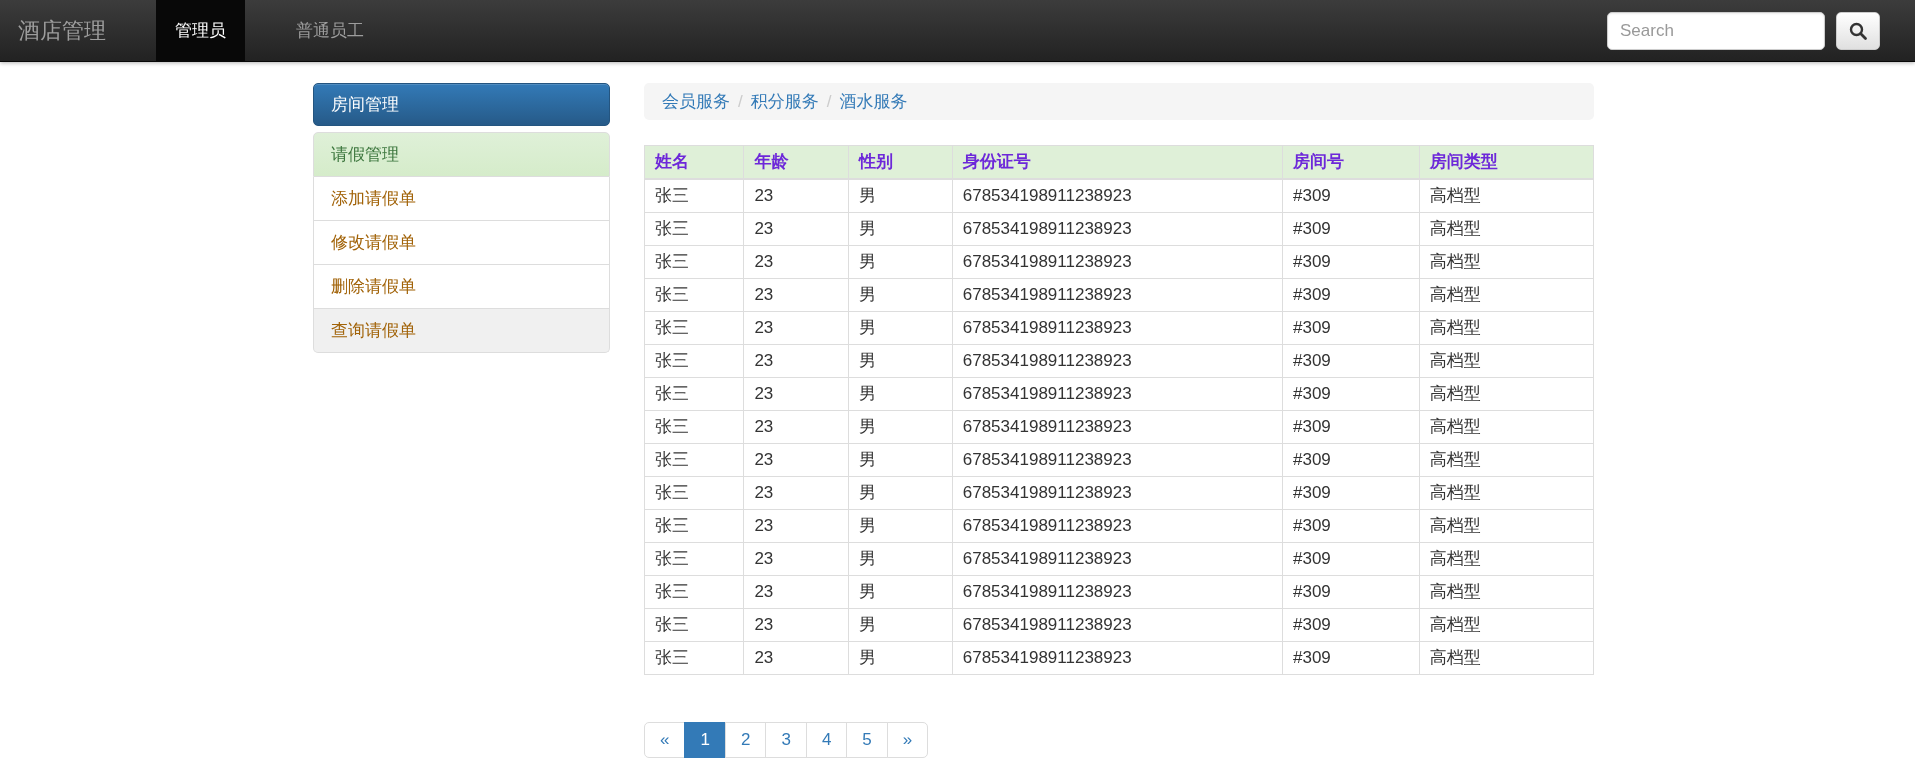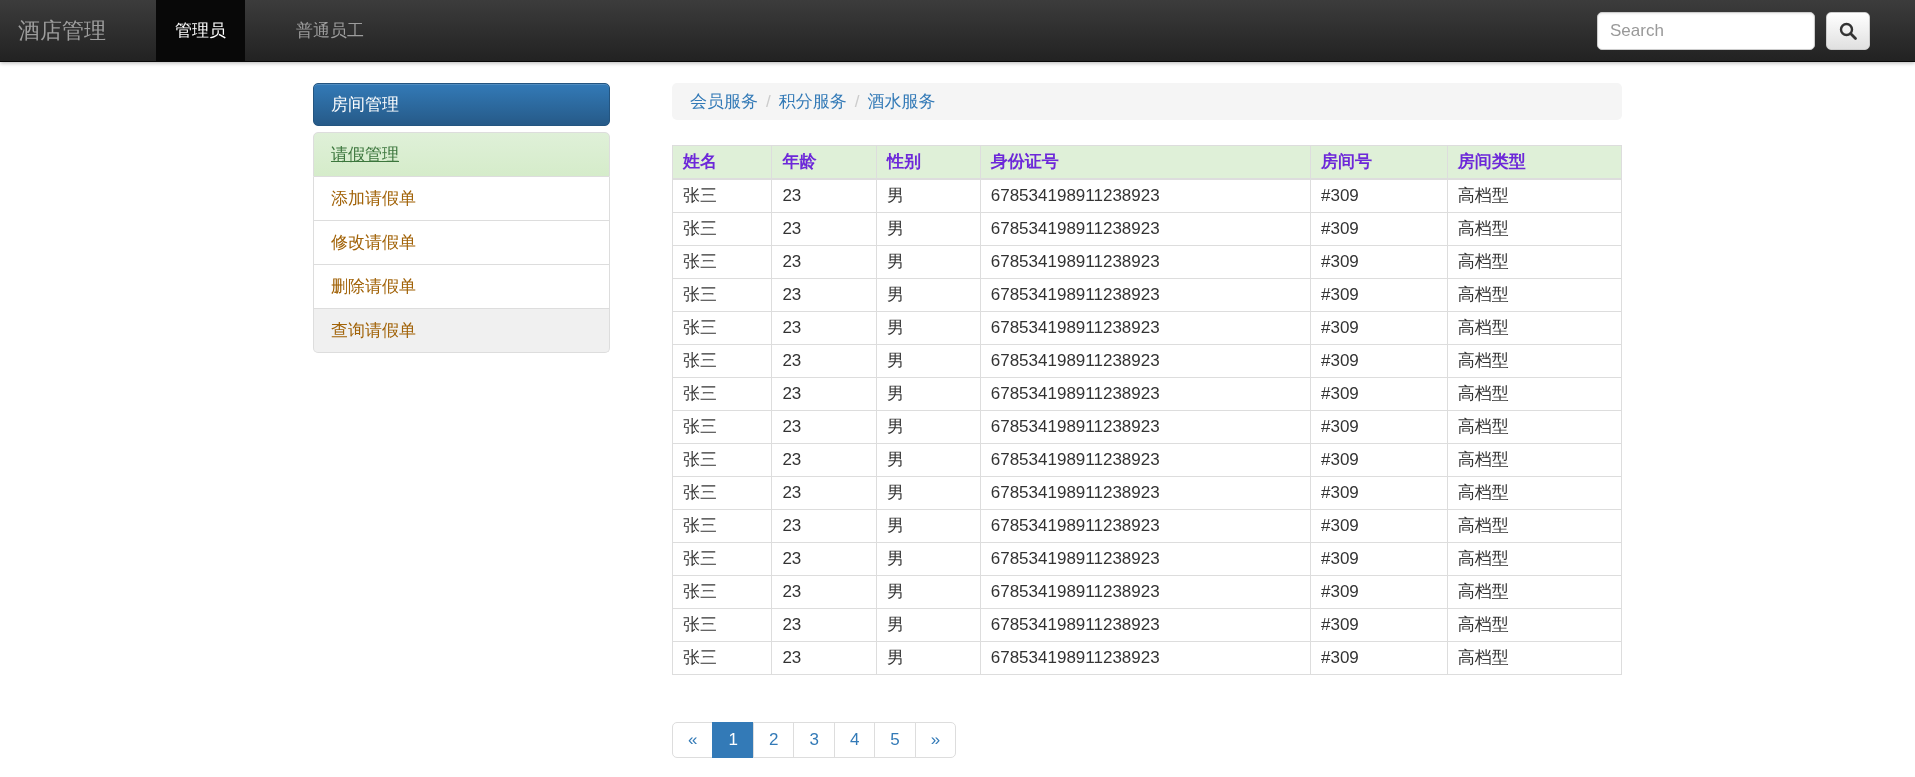--- a/index.html
+++ b/index.html
@@ -24,39 +24,39 @@
     padding:0 18px; text-decoration:none; cursor:pointer;
   }
   .nav-menu { display:flex; list-style:none; margin:0; padding:0; }
   .nav-item {
     color:#9d9d9d; font-size:17px; line-height:61px;
     padding:0 19px; cursor:pointer;margin-left:32px;
   }
   .nav-item.active { background:#080808; color:#fff; }
   .nav-search {
     margin-left:auto; display:flex; align-items:center;
-    gap:11px; padding-right:45px;
+    gap:11px; padding-right:35px;
   }
   .search-input {
     width:218px; height:38px; border:1px solid #ccc; border-radius:5px;
     padding:8px 12px; font-size:17px; outline:none; color:#555;
     box-shadow:inset 0 1px 2px rgba(0,0,0,.08);
     font-family:inherit;
   }
   .search-input::placeholder { color:#999; }
   .search-btn {
     width:44px; height:38px; border:1px solid #ccc; border-radius:5px;
     background:linear-gradient(#fff,#e0e0e0);
     display:flex; align-items:center; justify-content:center; cursor:pointer;
   }
 
   
   .page { position:relative; width:1915px; height:715px; }
   .sidebar { position:absolute; left:313px; top:21px; width:297px; }
-  .main    { position:absolute; left:672px; top:21px; width:950px; }
+  .main    { position:absolute; left:644px; top:21px; width:950px; }
 
   
   .side-btn {
     display:block; padding:10px 17px; margin-bottom:6px;
     border:1px solid transparent; border-radius:5px;
     font-size:17px; line-height:21px; text-decoration:none; cursor:pointer;
   }
   .side-btn.primary {
     background:linear-gradient(#337ab7,#265a88);
     border-color:#245580; color:#fff;
@@ -67,21 +67,21 @@
     border-color:#ccc; color:#333; margin-bottom:10px;
     box-shadow:inset 0 1px 0 rgba(255,255,255,.15),0 1px 1px rgba(0,0,0,.075);
   }
   .list-group { border-radius:5px; }
   .lg-item {
     display:block; padding:11px 17px;
     background:#fff; border:1px solid #ddd; border-top-width:0;
     color:#a16207; font-size:17px; line-height:21px;
     text-decoration:none; cursor:pointer;
   }
-  .lg-item:first-child { border-top-width:1px; border-radius:5px 5px 0 0;text-decoration:underline; }
+  .lg-item:first-child { border-top-width:1px; border-radius:5px 5px 0 0; }
   .lg-item:last-child { border-radius:0 0 5px 5px; }
   .lg-item.success { background:linear-gradient(#dff0d8,#d5ecca); color:#3c763d; }
   .lg-item.muted { background:#f0f0f0; }
 
   
   .breadcrumb {
     height:37px; background:#f5f5f5; border-radius:5px;
     padding:8px 18px; margin:0 0 25px 0; list-style:none;
     display:flex; align-items:center; font-size:17px; line-height:21px;
   }

